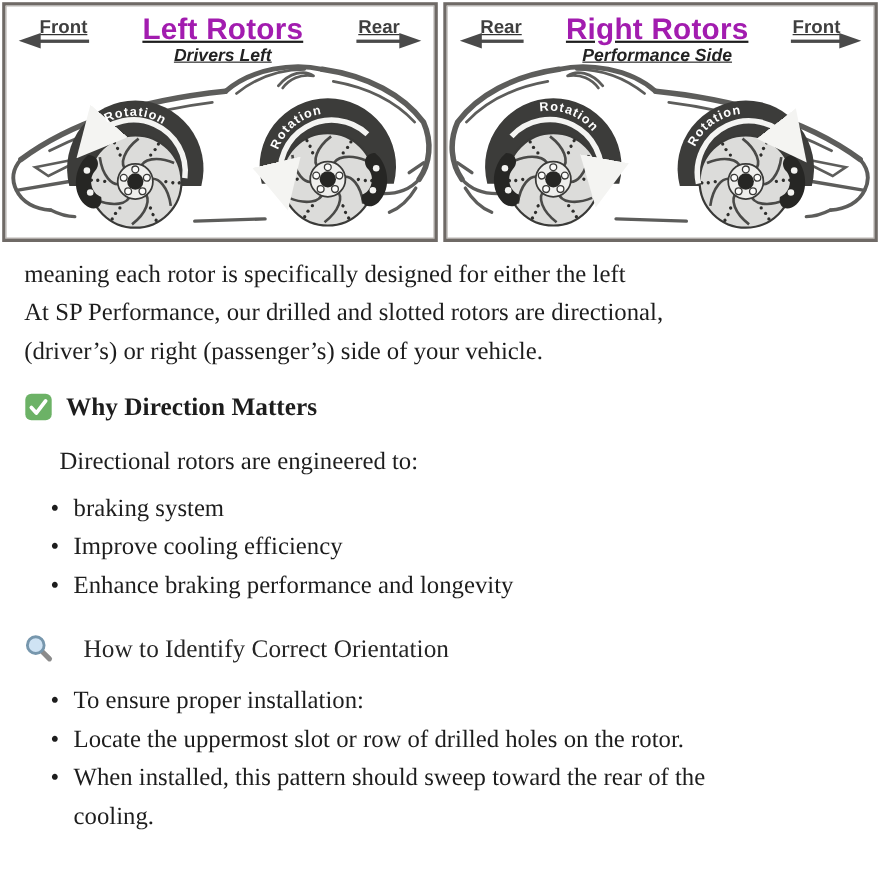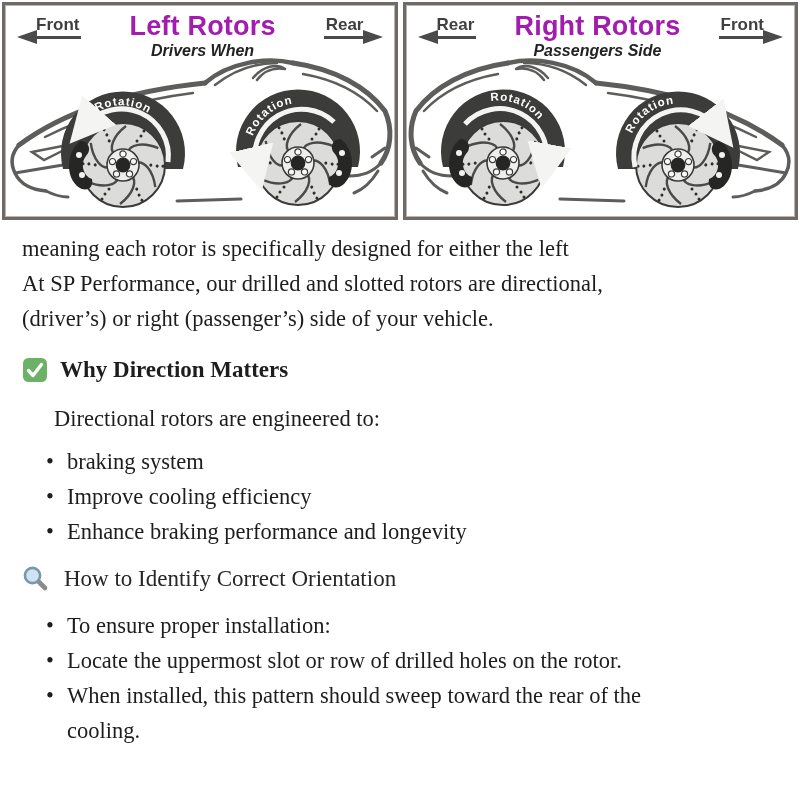--- a/index.html
+++ b/index.html
@@ -1,36 +1,36 @@
 <!DOCTYPE html>
 <html><head>
 <meta charset="utf-8">
 <style>
   html,body{margin:0;padding:0;background:#ffffff;}
   body{width:800px;height:800px;overflow:hidden;font-family:"Liberation Serif",serif;color:#1d1d1d;}
 
   
-  .diagram{display:flex;gap:5px;padding:2px 2px 0 2px;}
+  .diagram{display:flex;gap:5px;padding:2px 2px 0 2px;text-decoration:underline;}
   .panel{flex:1;border:3px solid #6f6a66;box-shadow:inset 0 0 0 1px #b9b5b1;height:212px;background:#fff;position:relative;overflow:hidden;}
   .panel-header{display:grid;grid-template-columns:auto 1fr auto;align-items:start;padding:8px 12px 0 12px;font-family:"Liberation Sans",sans-serif;}
   .ptitle-wrap{text-align:center;line-height:1;}
   .ptitle{font-size:27px;font-weight:bold;color:#a21caf;letter-spacing:.2px;}
   .psub{font-size:16px;font-weight:bold;font-style:italic;color:#222;margin-top:3px;}
   .dirlabel{display:flex;align-items:flex-end;margin-top:3px;}
   .dirtext{font-weight:bold;font-size:17px;color:#3f3f3f;border-bottom:3.5px solid #4a4a4a;padding:0 2px 1px 2px;line-height:1.1;}
   .tri{width:0;height:0;border-top:7px solid transparent;border-bottom:7px solid transparent;transform:translateY(5px);}
   .tri-left{border-right:20px solid #4a4a4a;margin-right:-3px;}
   .tri-right{border-left:20px solid #4a4a4a;margin-left:-3px;}
   .car-svg{display:block;position:absolute;left:0;bottom:2px;}
 
   
   .content{padding:0 22px;font-size:22.5px;line-height:35px;}
   .intro{margin-top:11px;}
   .h-sec{margin-top:16px;font-size:23px;font-weight:bold;display:flex;align-items:center;gap:12px;}
-  .h-sec2{margin-top:12px;font-size:23px;font-weight:normal;display:flex;align-items:center;gap:15px;color:#262626;}
+  .h-sec2{margin-top:23px;font-size:23px;font-weight:normal;display:flex;align-items:center;gap:27px;color:#262626;}
   .lead{margin-top:14px;margin-left:32px;}
   ul.blist{list-style:none;margin:8px 0 0 0;padding:0 0 0 24px;}
   ul.blist li{display:flex;gap:13px;}
   ul.blist .marker{flex:0 0 auto;}
   .icon-emoji{display:inline-block;flex:0 0 auto;}
 </style>
 </head>
 <body>
 
 <svg width="0" height="0" style="position:absolute" aria-hidden="true">
@@ -146,21 +146,21 @@
 <div class="diagram">
 
   <div class="panel">
     <div class="panel-header">
       <div class="dirlabel">
         <span class="tri tri-left"></span>
         <span class="dirtext">Front</span>
       </div>
       <div class="ptitle-wrap">
         <div class="ptitle">Left Rotors</div>
-        <div class="psub">Drivers When</div>
+        <div class="psub">Drivers Left</div>
       </div>
       <div class="dirlabel">
         <span class="dirtext">Rear</span>
         <span class="tri tri-right"></span>
       </div>
     </div>
     <svg class="car-svg" width="390" height="162" viewBox="0 0 390 162">
       <use href="#car-group"></use>
 
       <defs>
@@ -179,21 +179,21 @@
   </div>
 
   <div class="panel">
     <div class="panel-header">
       <div class="dirlabel">
         <span class="tri tri-left"></span>
         <span class="dirtext">Rear</span>
       </div>
       <div class="ptitle-wrap">
         <div class="ptitle">Right Rotors</div>
-        <div class="psub">Passengers Side</div>
+        <div class="psub">Performance Side</div>
       </div>
       <div class="dirlabel">
         <span class="dirtext">Front</span>
         <span class="tri tri-right"></span>
       </div>
     </div>
     <svg class="car-svg" width="390" height="162" viewBox="0 0 390 162">
       <use href="#car-group" transform="translate(390 0) scale(-1 1)"></use>
 
       <defs>

